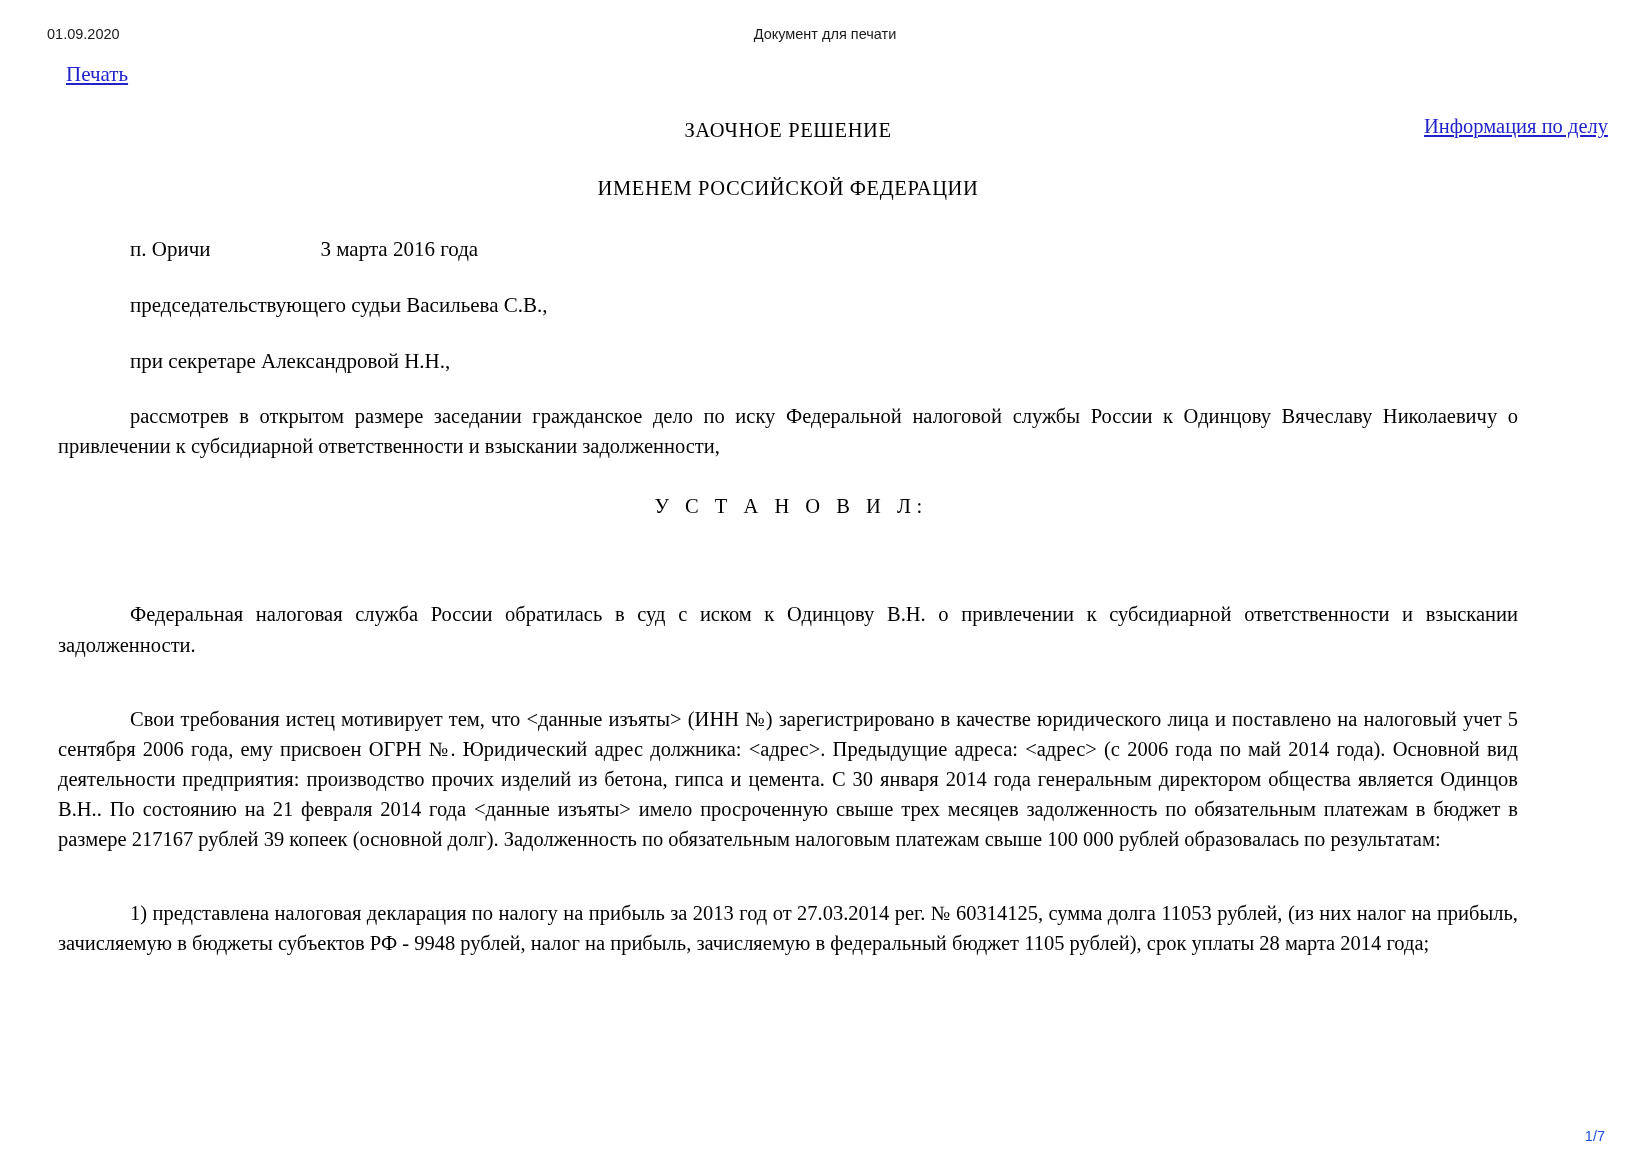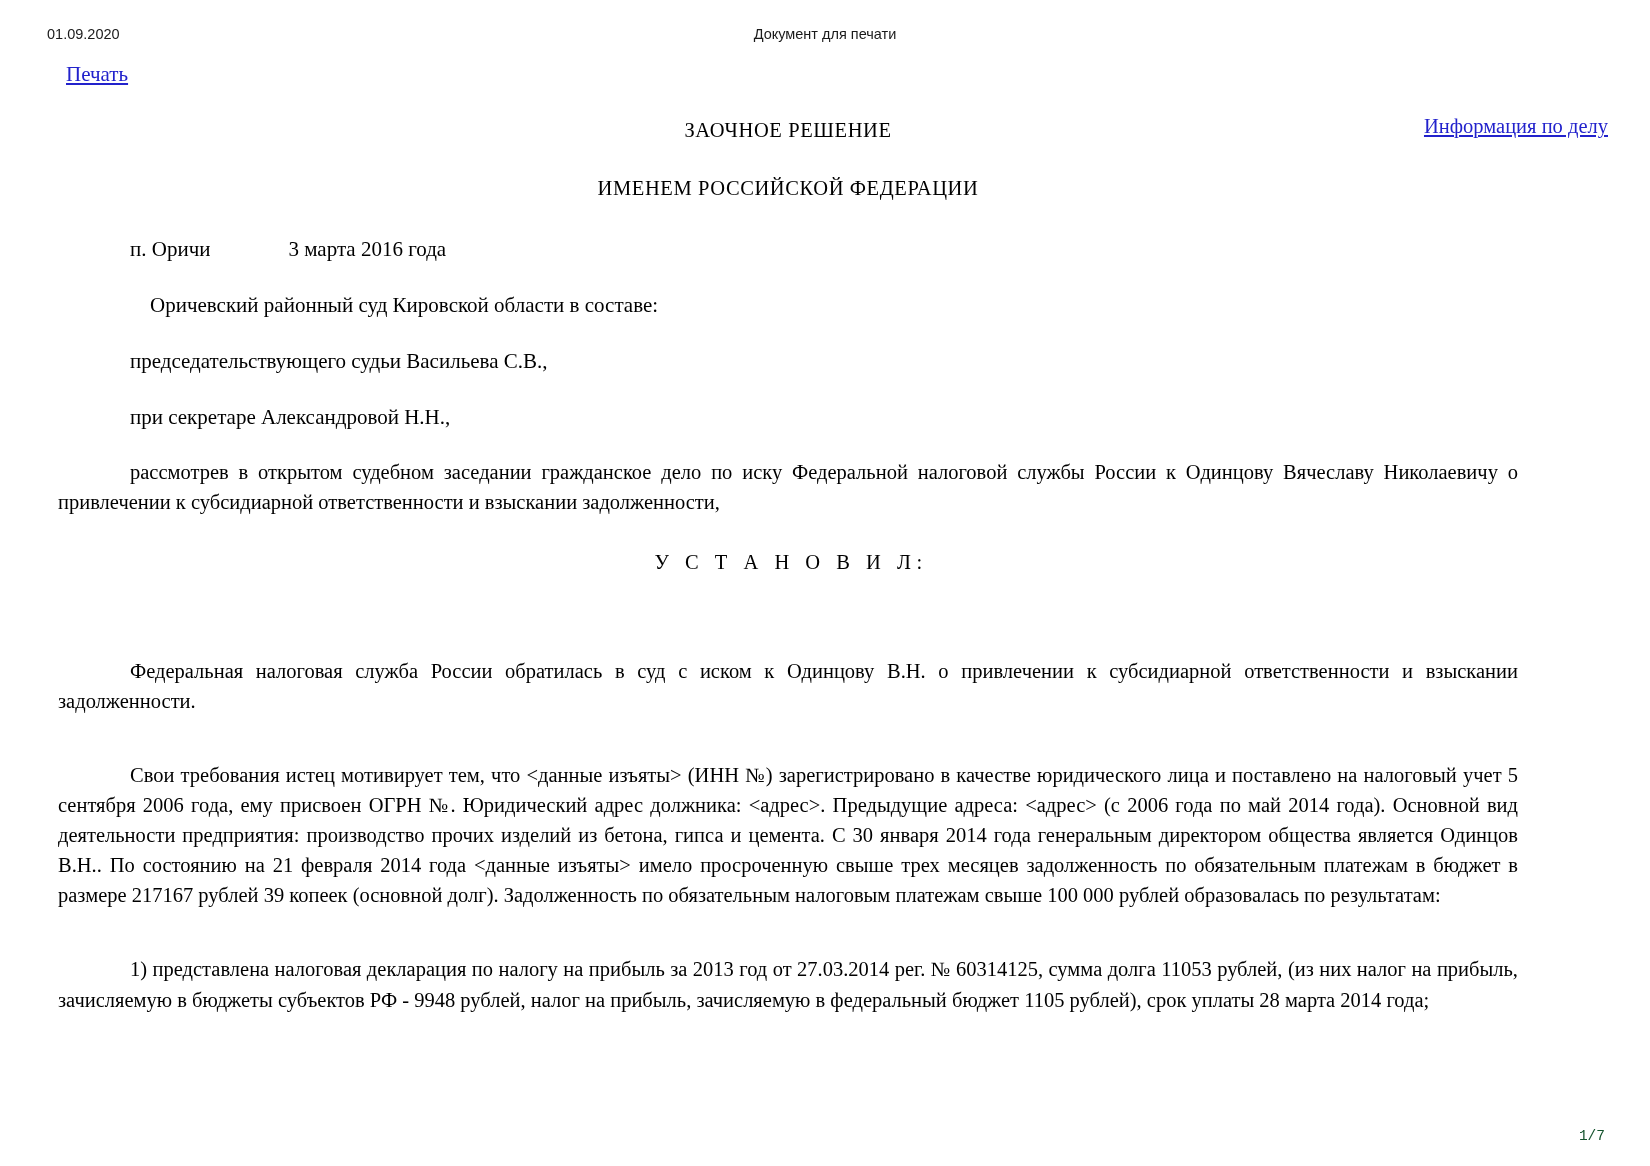--- a/index.html
+++ b/index.html
@@ -114,21 +114,21 @@
   }
 
   .place-date {
     margin-top: 30px;
     padding-left: 72px;
     font-size: 21px;
     white-space: nowrap;
   }
   .place-date .pd-date {
     display: inline-block;
-    margin-left: 78px;
+    margin-left: 110px;
   }
 
   .line-indent {
     margin-top: 25px;
     padding-left: 72px;
     font-size: 21px;
   }
   .line-indent.tight {
     padding-left: 92px;
   }
@@ -155,23 +155,23 @@
     font-size: 20.5px;
     letter-spacing: 5.5px;
     padding-left: 6px;
   }
 
   
   .page-footer {
     position: absolute;
     right: 45px;
     bottom: 22px;
-    font-family: Liberation Mono, monospace;
+    font-family: Liberation Sans, sans-serif;
     font-size: 14.5px;
-    color: #14532d;
+    color: #1d4ed8;
     white-space: nowrap;
   }
 </style>
 </head>
 <body>
 
 <div class="page">
 
   <div class="print-header">
     <span class="hdr-date">01.09.2020</span>
@@ -187,27 +187,26 @@
 
 
     <div class="center heading-main">ЗАОЧНОЕ РЕШЕНИЕ</div>
 
     <div class="center heading-sub">ИМЕНЕМ РОССИЙСКОЙ ФЕДЕРАЦИИ</div>
 
     <div class="place-date">
       <span>п. Оричи</span><span class="pd-date">3 марта 2016 года</span>
     </div>
 
-    <div class="line-indent tight">Оричевский районный суд Кировской области в составе:</div>
 
     <div class="line-indent">председательствующего судьи Васильева С.В.,</div>
 
     <div class="line-indent">при секретаре Александровой Н.Н.,</div>
 
-    <p class="body">рассмотрев в открытом судебном заседании гражданское дело по иску Федеральной налоговой службы России к Одинцову Вячеславу Николаевичу о привлечении к субсидиарной ответственности и взыскании задолженности,</p>
+    <p class="body">рассмотрев в открытом размере заседании гражданское дело по иску Федеральной налоговой службы России к Одинцову Вячеславу Николаевичу о привлечении к субсидиарной ответственности и взыскании задолженности,</p>
 
     <div class="ustanovil">У С Т А Н О В И Л:</div>
 
     <p class="body gap-xl">Федеральная налоговая служба России обратилась в суд с иском к Одинцову В.Н. о привлечении к субсидиарной ответственности и взыскании задолженности.</p>
 
     <p class="body gap-lg">Свои требования истец мотивирует тем, что &lt;данные изъяты&gt; (ИНН №) зарегистрировано в качестве юридического лица и поставлено на налоговый учет 5 сентября 2006 года, ему присвоен ОГРН №. Юридический адрес должника: &lt;адрес&gt;. Предыдущие адреса: &lt;адрес&gt; (с 2006 года по май 2014 года). Основной вид деятельности предприятия: производство прочих изделий из бетона, гипса и цемента. С 30 января 2014 года генеральным директором общества является Одинцов В.Н.. По состоянию на 21 февраля 2014 года &lt;данные изъяты&gt; имело просроченную свыше трех месяцев задолженность по обязательным платежам в бюджет в размере 217167 рублей 39 копеек (основной долг). Задолженность по обязательным налоговым платежам свыше 100 000 рублей образовалась по результатам:</p>
 
     <p class="body gap-lg">1) представлена налоговая декларация по налогу на прибыль за 2013 год от 27.03.2014 рег. № 60314125, сумма долга 11053 рублей, (из них налог на прибыль, зачисляемую в бюджеты субъектов РФ - 9948 рублей, налог на прибыль, зачисляемую в федеральный бюджет 1105 рублей), срок уплаты 28 марта 2014 года;</p>
 
   </div>

